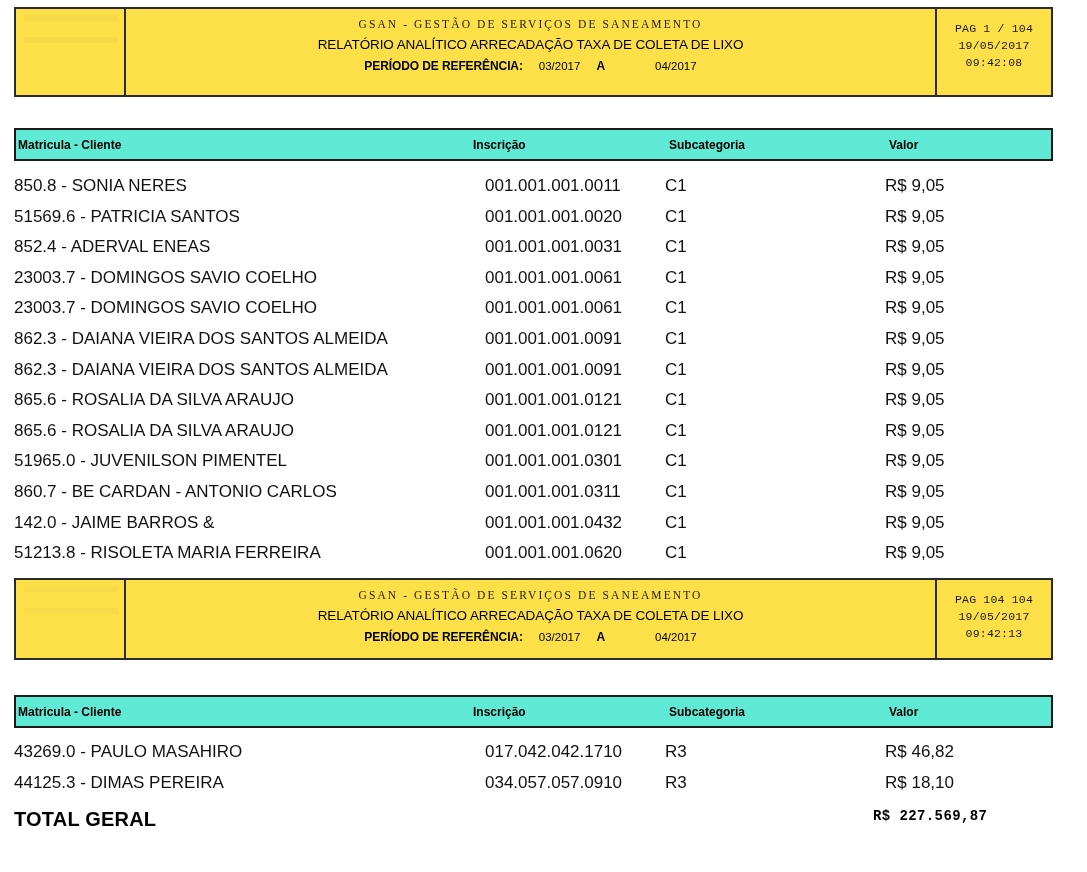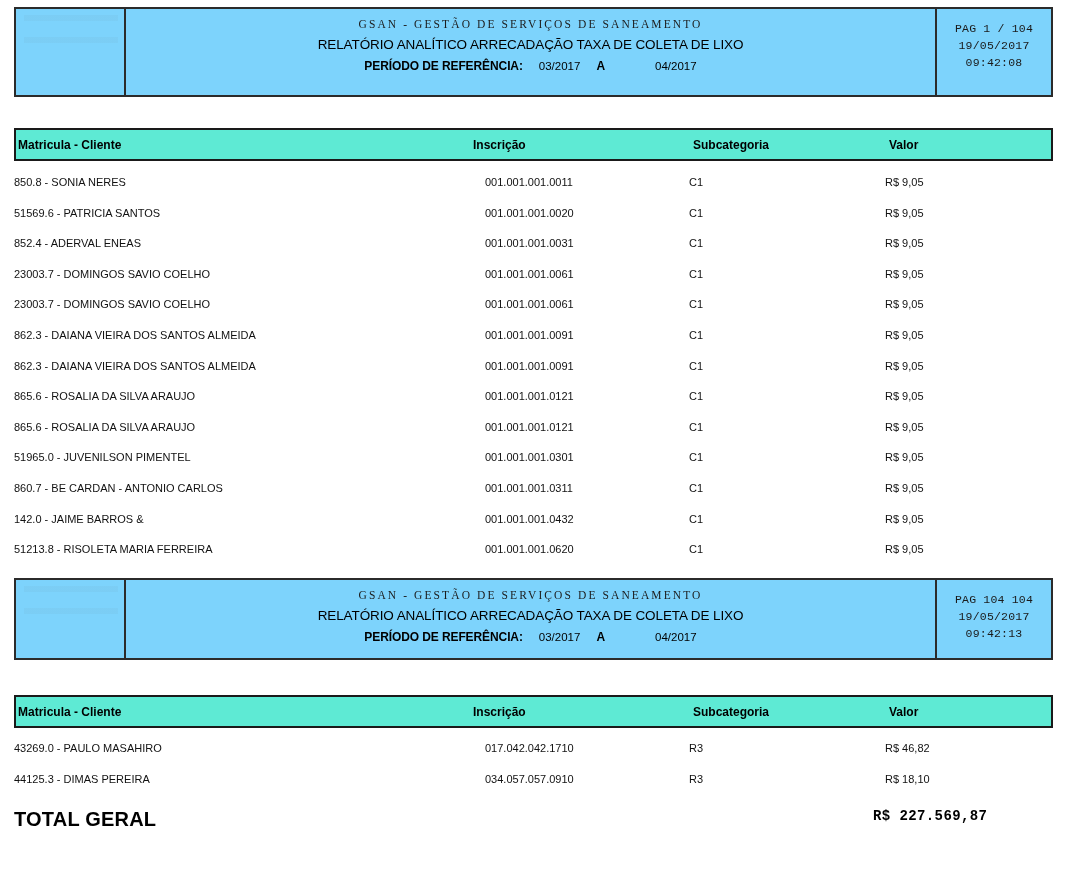--- a/index.html
+++ b/index.html
@@ -24,21 +24,21 @@
 
   
   .report-header {
     position: absolute;
     left: 14px;
     width: 1039px;
     border: 2px solid #2b2b2b;
     box-sizing: border-box;
     display: flex;
     flex-direction: row;
-    background: #7dd3fc;
+    background: #fde047;
   }
   .rh-logo-cell {
     width: 110px;
     border-right: 2px solid #2b2b2b;
     box-sizing: border-box;
   }
   .rh-title-cell {
     flex: 1 1 auto;
     border-right: 2px solid #2b2b2b;
     box-sizing: border-box;
@@ -98,29 +98,29 @@
     font-weight: bold;
     white-space: nowrap;
   }
 
   
   .rows { position: absolute; left: 0; width: 1087px; }
   .row { position: relative; height: 30.6px; }
   .row .cell {
     position: absolute;
     top: 0;
-    font-size: 11px;
+    font-size: 17px;
     white-space: nowrap;
     color: #111111;
   }
 
   
   .c-matricula { left: 14px; }
   .c-inscricao { left: 485px; }
-  .c-subcat    { left: 665px; margin-left: 24px; }
+  .c-subcat    { left: 665px; }
   .c-valor     { left: 885px; }
 
   
   .col-head .c-matricula { left: 2px; }
   .col-head .c-inscricao { left: 457px; }
   .col-head .c-subcat    { left: 653px; }
   .col-head .c-valor     { left: 873px; }
 
   
   .total-row { position: absolute; left: 0; width: 1087px; }

